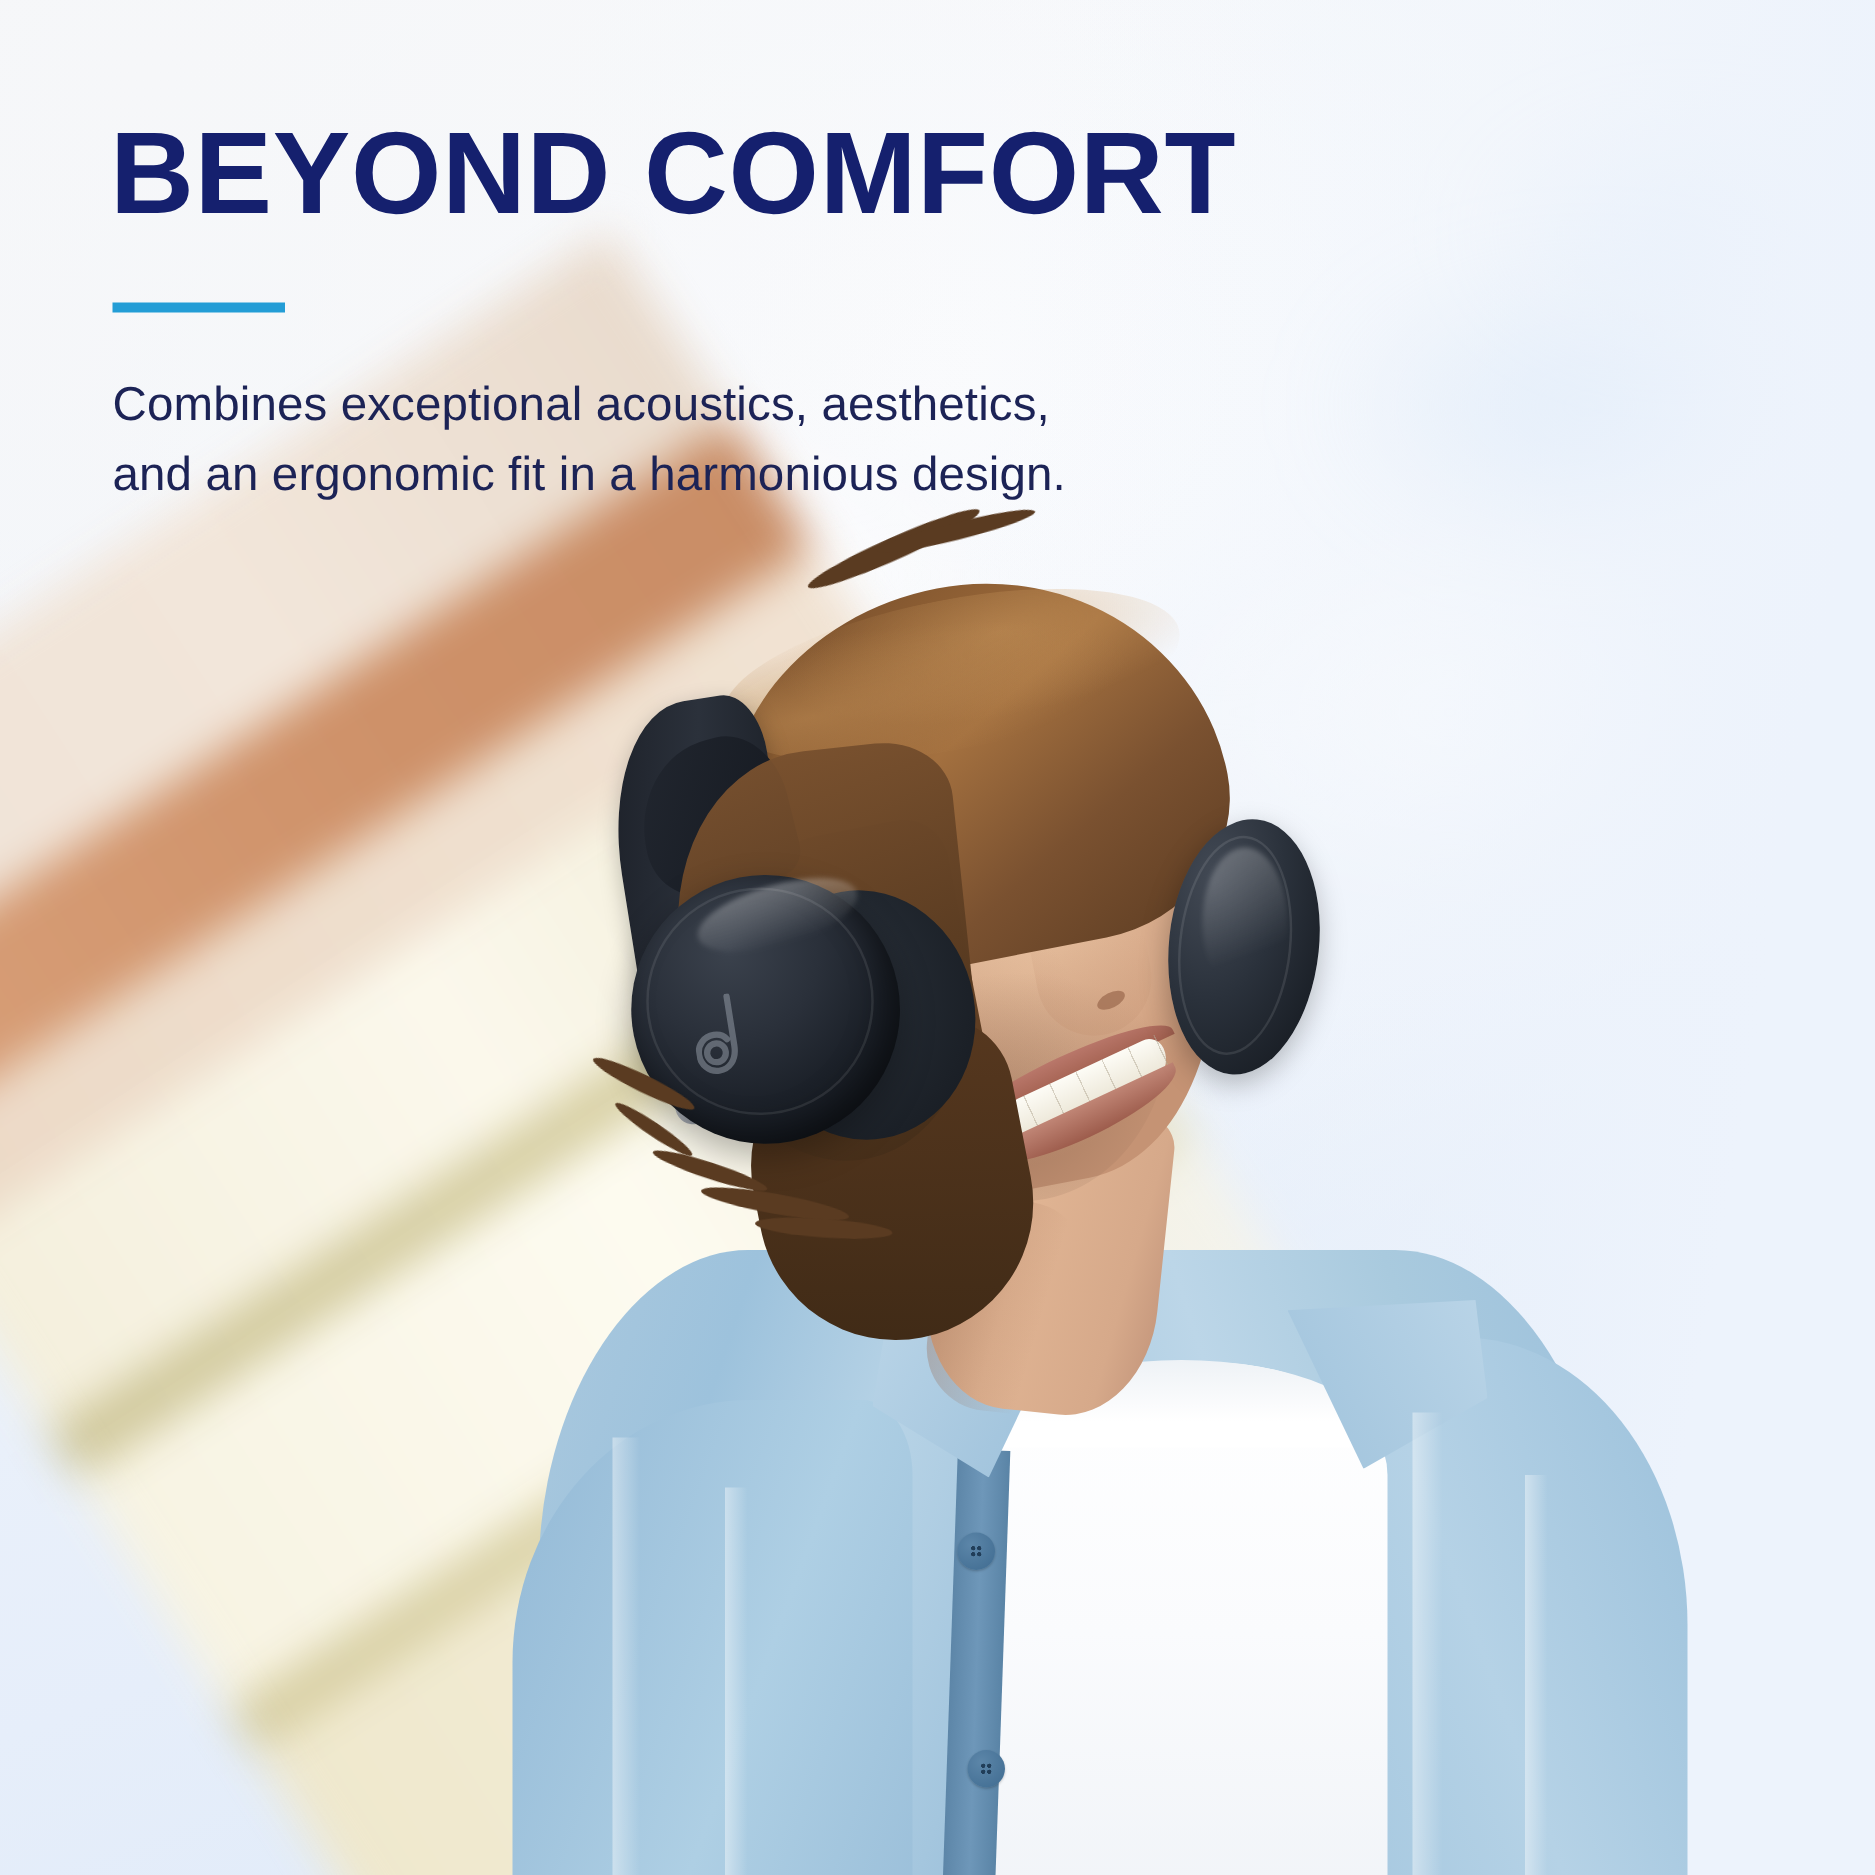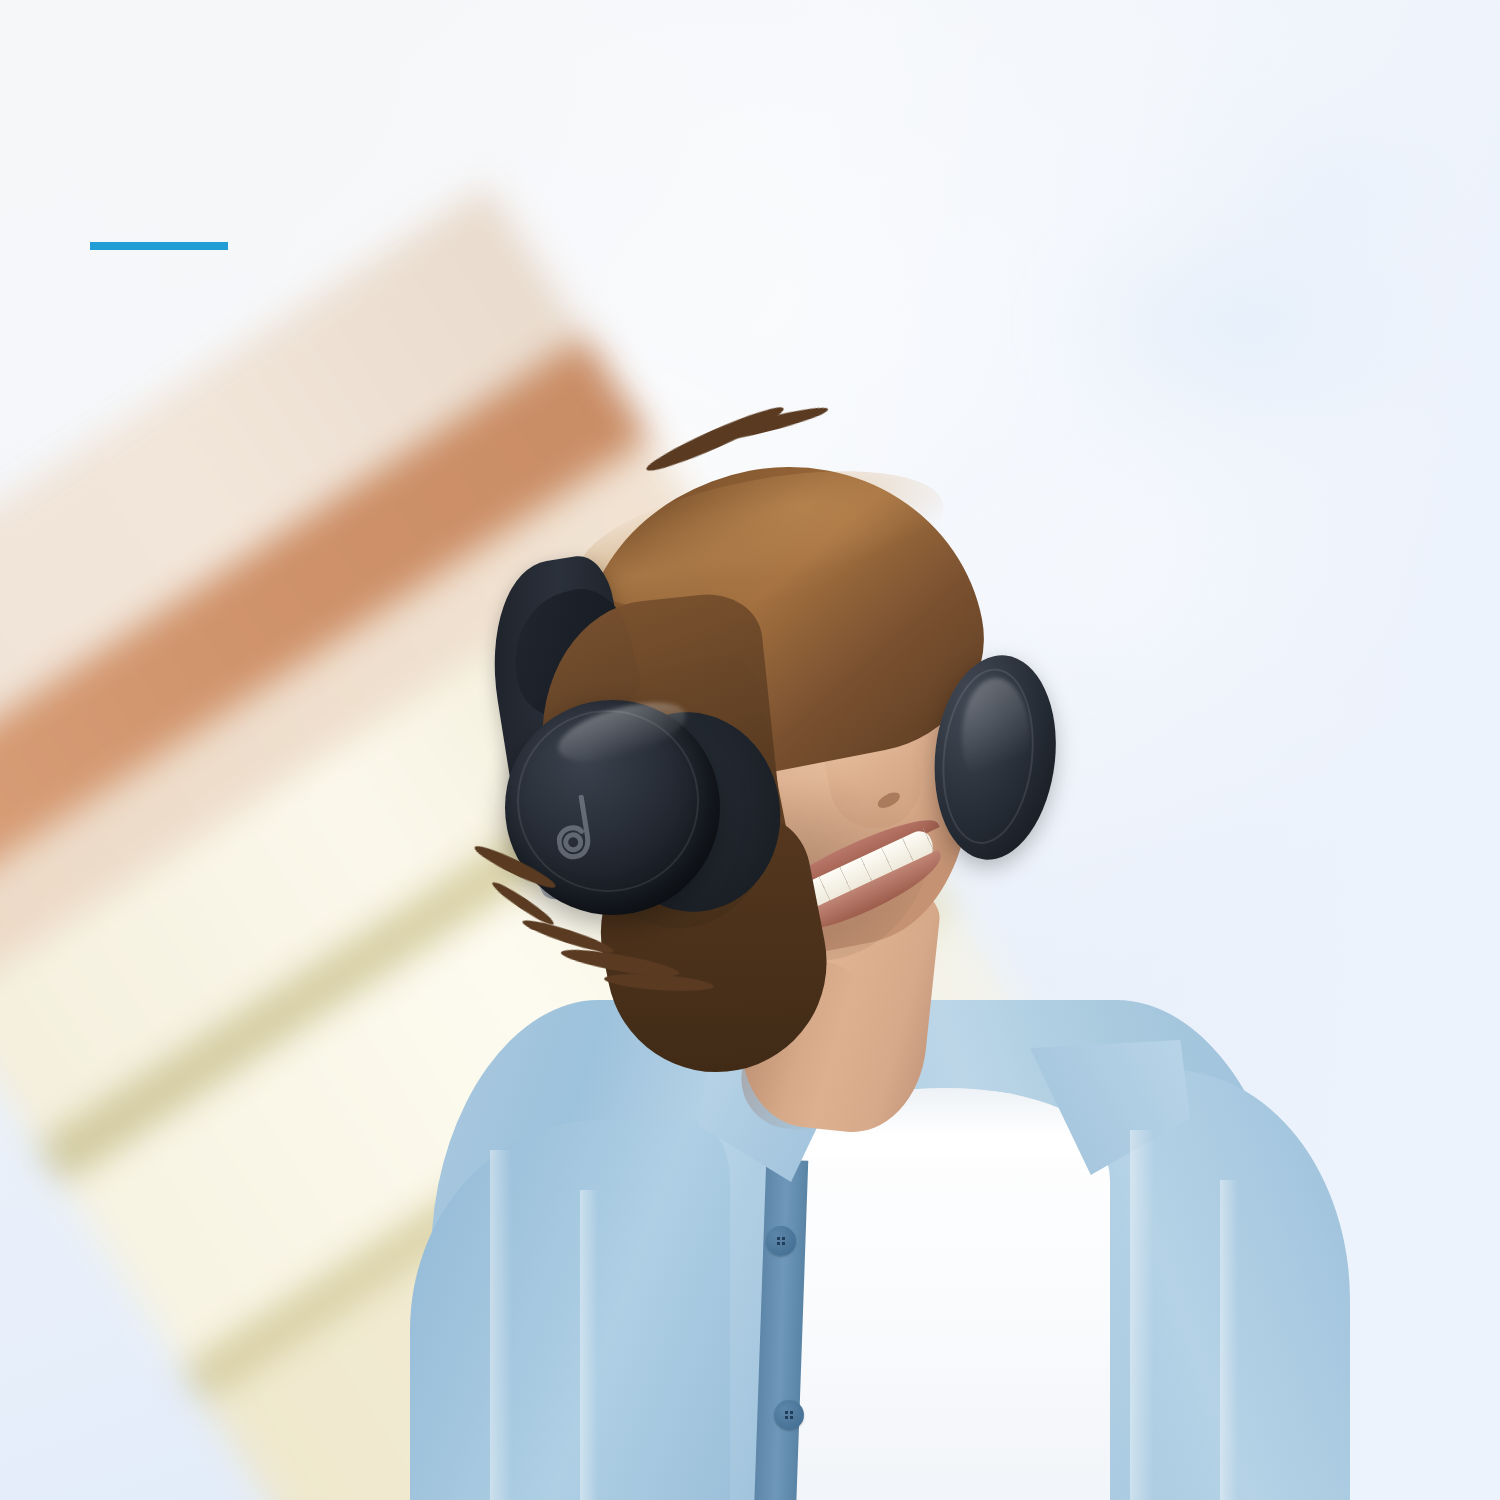--- a/index.html
+++ b/index.html
@@ -350,15 +350,18 @@
 
     <div class="hair-wisp" style="left:470px; top:860px; width:90px; height:14px; transform:rotate(26deg);"></div>
     <div class="hair-wisp" style="left:486px; top:898px; width:74px; height:11px; transform:rotate(34deg);"></div>
     <div class="hair-wisp" style="left:520px; top:930px; width:96px; height:13px; transform:rotate(18deg);"></div>
     <div class="hair-wisp" style="left:560px; top:955px; width:120px; height:16px; transform:rotate(10deg);"></div>
     <div class="hair-wisp" style="left:604px; top:975px; width:110px; height:15px; transform:rotate(4deg);"></div>
     <div class="hair-wisp" style="left:640px; top:430px; width:150px; height:18px; transform:rotate(-24deg);"></div>
     <div class="hair-wisp" style="left:700px; top:418px; width:130px; height:14px; transform:rotate(-14deg);"></div>
   </div>
 
+  <div class="headline">BEYOND COMFORT</div>
   <div class="accent-rule"></div>
+  <div class="subtitle">Combines exceptional acoustics, aesthetics,
+and an ergonomic fit in a harmonious design.</div>
 
 </div>
 
 </body></html>

